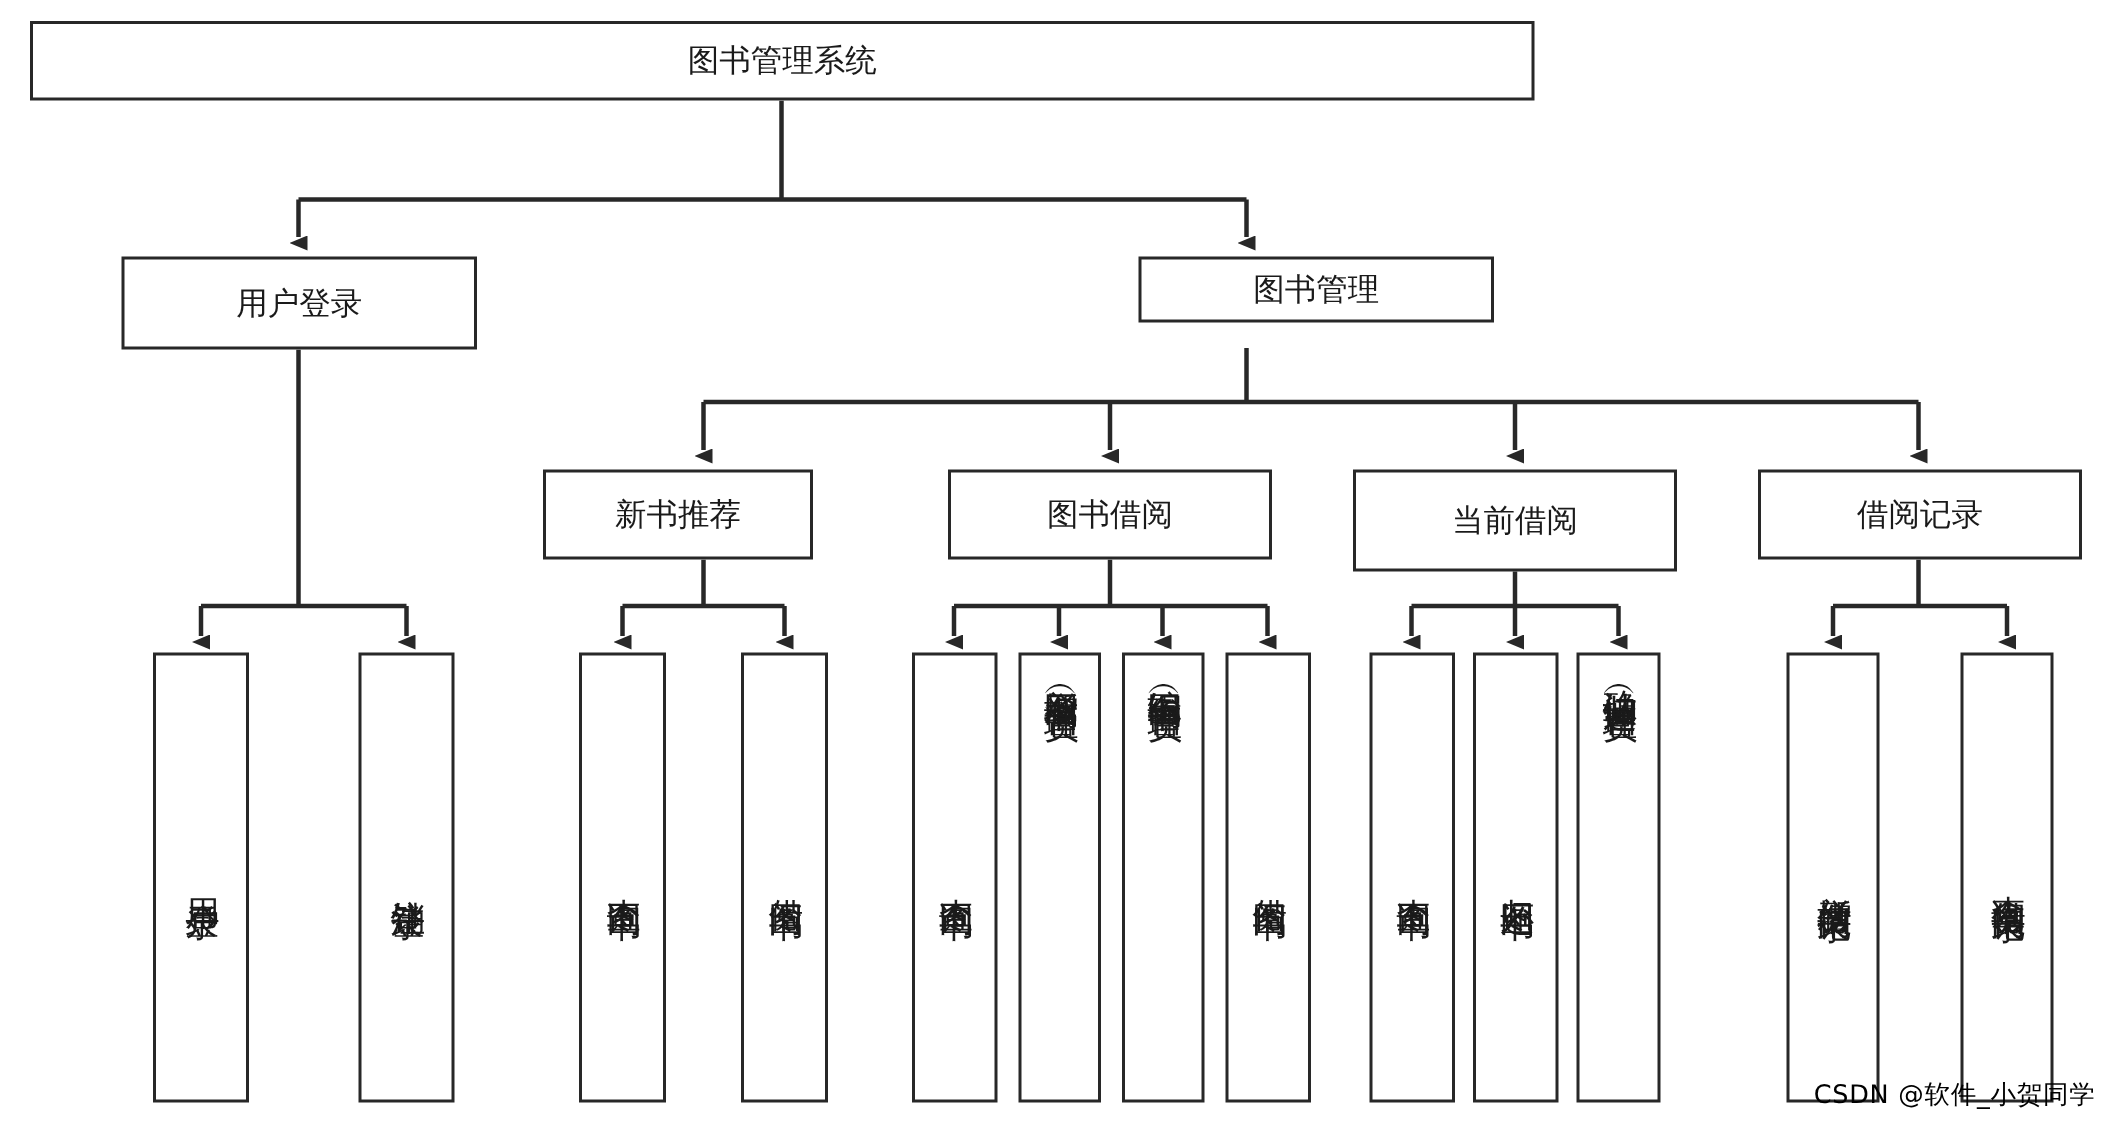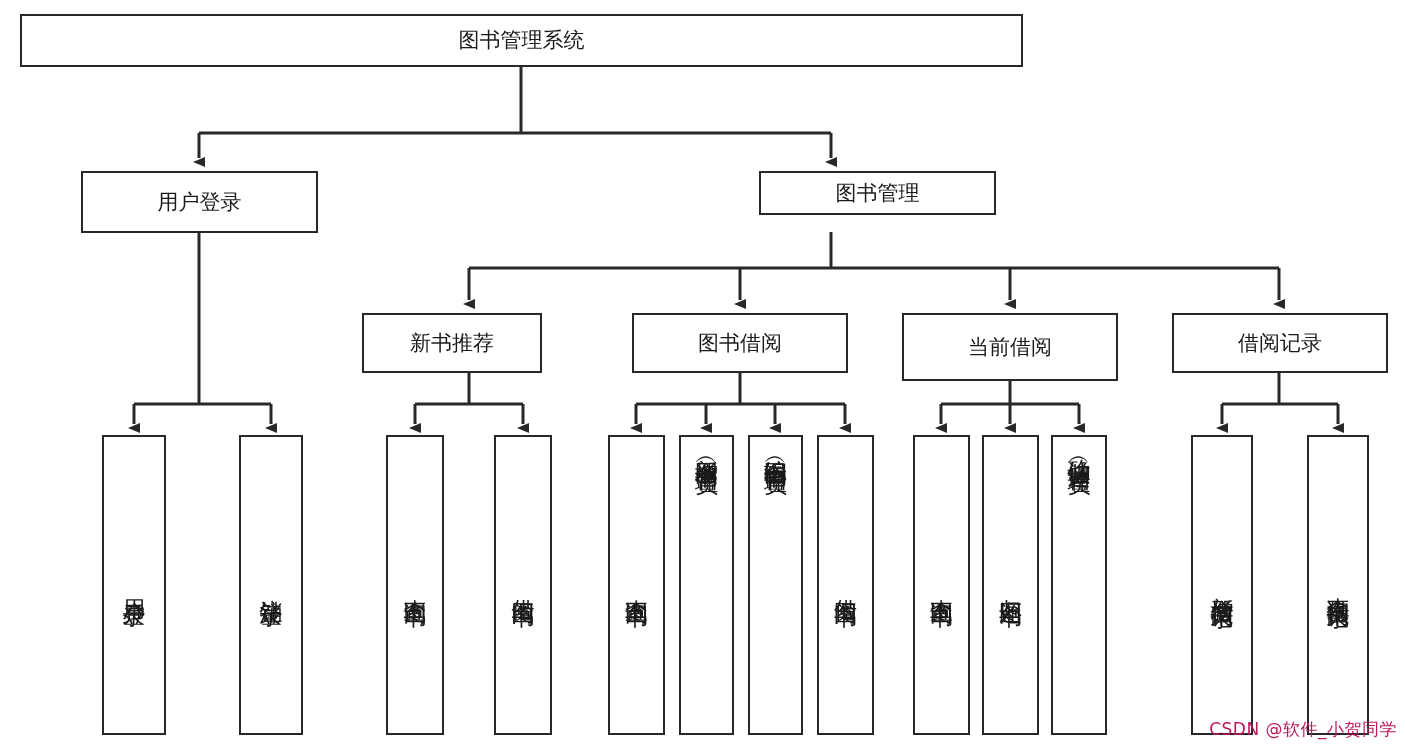--- a/index.html
+++ b/index.html
@@ -58,21 +58,21 @@
   }
   .node.vertical.centered {
     align-items: center;
     padding-top: 0;
   }
   .watermark {
     position: absolute;
     right: 8px;
     bottom: 6px;
     font-size: 17px;
-    color: #be185d;
+    color: #000000;
     letter-spacing: 0.5px;
     white-space: nowrap;
     pointer-events: none;
   }
 </style>
 </head>
 <body>
 
 <div id="diagram-root">
 

